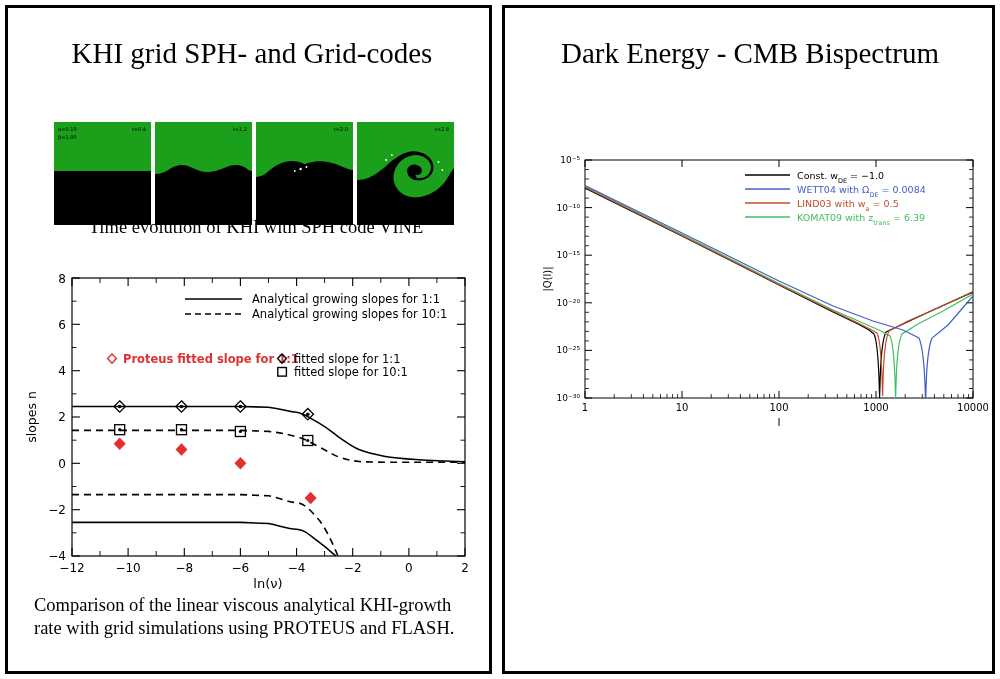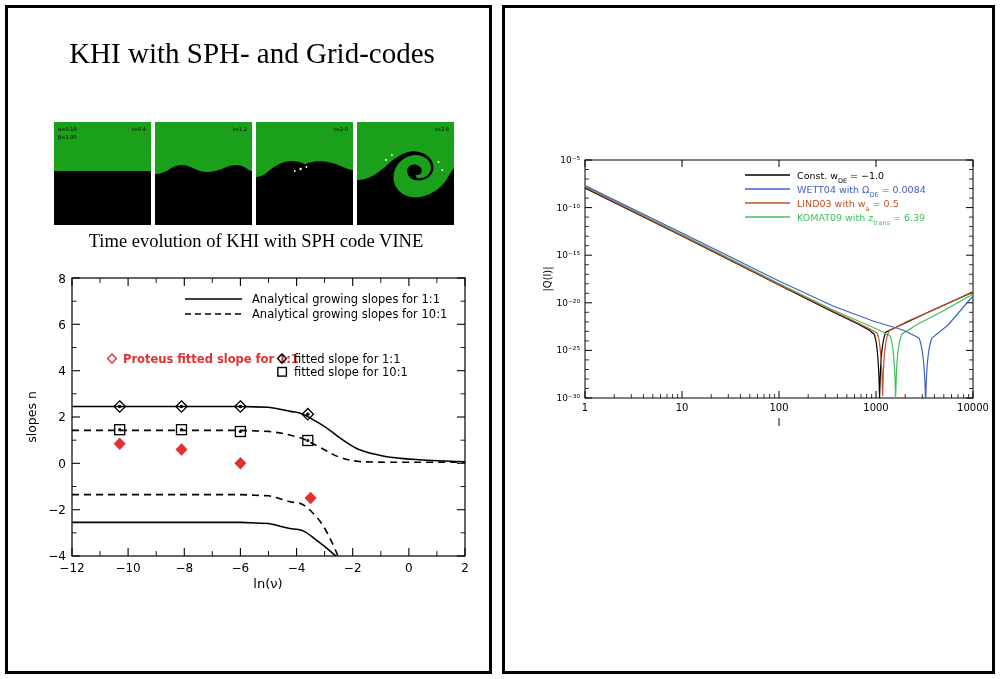--- a/index.html
+++ b/index.html
@@ -19,39 +19,39 @@
   
   .simstrip{position:absolute;left:46px;top:114px;width:400px;height:103px;display:flex;gap:4px;}
   .simcell{position:relative;flex:1;background:#000;overflow:hidden;}
   .sim-wave{position:absolute;left:0;top:0;width:100%;height:100%;}
   .sim-lab{position:absolute;font-family:"DejaVu Sans",sans-serif;font-size:5px;color:#000;letter-spacing:0px;white-space:nowrap;}
   .sim-lab.tl{left:4px;top:4px;}
   .sim-lab.tl2{left:4px;top:12px;}
   .sim-lab.tr{right:5px;top:4px;}
 
   .cap{font-family:"Liberation Serif",serif;font-size:18.5px;line-height:23px;color:#000;}
-  .cap-sim{position:absolute;left:28px;top:222px;width:440px;text-align:center;}
+  .cap-sim{position:absolute;left:28px;top:208px;width:440px;text-align:center;}
   .cap-left-bottom{position:absolute;left:26px;top:586px;width:440px;text-align:left;}
   .cap-right{position:absolute;left:24px;top:432px;width:450px;text-align:center;}
 
   
   .plot-left{position:absolute;left:12px;top:258px;width:465px;height:325px;}
   .plot-right{position:absolute;left:28px;top:140px;width:455px;height:285px;}
 
   svg{display:block;}
   text{font-family:"DejaVu Sans",sans-serif;}
 </style>
 </head>
 <body>
 
 <div class="poster">
 
   <div class="frame panel-left">
 
-    <div class="panel-title title-left">KHI with SPH- and Grid-codes</div>
+    <div class="panel-title title-left">KHI grid SPH- and Grid-codes</div>
 
     <div class="simstrip">
 
       <div class="simcell">
         <svg class="sim-wave" viewBox="0 0 100 103" preserveAspectRatio="none">
           <rect x="0" y="0" width="100" height="103" fill="#1aa01a"></rect>
           <path d="M0,49 L100,49 L100,103 L0,103 Z" fill="#000000"></path>
         </svg>
         <span class="sim-lab tl">α=0.10</span>
         <span class="sim-lab tl2">β=1.00</span>
@@ -244,24 +244,26 @@
           <text x="103" y="96.5" font-size="11.5" fill="#e03030" font-weight="bold">Proteus fitted slope for 1:1</text>
 
           <path d="M262,88 l4.4,4.6 l-4.4,4.6 l-4.4,-4.6 Z" fill="none" stroke="#000" stroke-width="1.4"></path>
           <rect x="257.8" y="101.5" width="8.6" height="8.6" fill="none" stroke="#000" stroke-width="1.4"></rect>
           <text x="274" y="96.5" font-size="11.5" fill="#000">fitted slope for 1:1</text>
           <text x="274" y="110" font-size="11.5" fill="#000">fitted slope for 10:1</text>
         </g>
       </svg>
     </div>
 
+    <div class="cap cap-left-bottom">Comparison of the linear viscous analytical KHI-growth rate with grid simulations using PROTEUS and FLASH.</div>
   </div>
 
   <div class="frame panel-right">
 
+    <div class="panel-title title-right">Dark Energy - CMB Bispectrum</div>
 
     <div class="plot-right">
       <svg viewBox="0 0 455 285" width="455" height="285">
 
         <rect x="52" y="12" width="388" height="238" fill="none" stroke="#000" stroke-width="1"></rect>
 
         <g stroke="#000" stroke-width="1">
           <line x1="52" y1="12" x2="59" y2="12"></line>  
             <line x1="440" y1="12" x2="433" y2="12"></line>
           <line x1="52" y1="59.6" x2="59" y2="59.6"></line>

